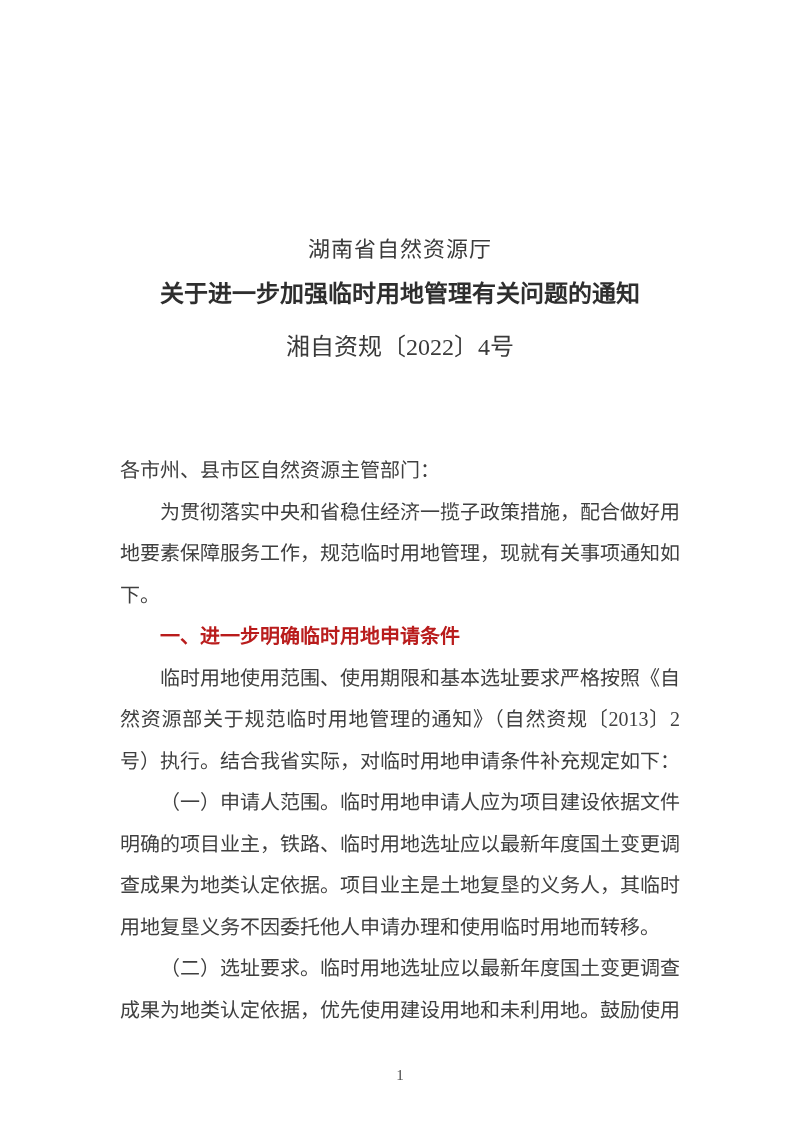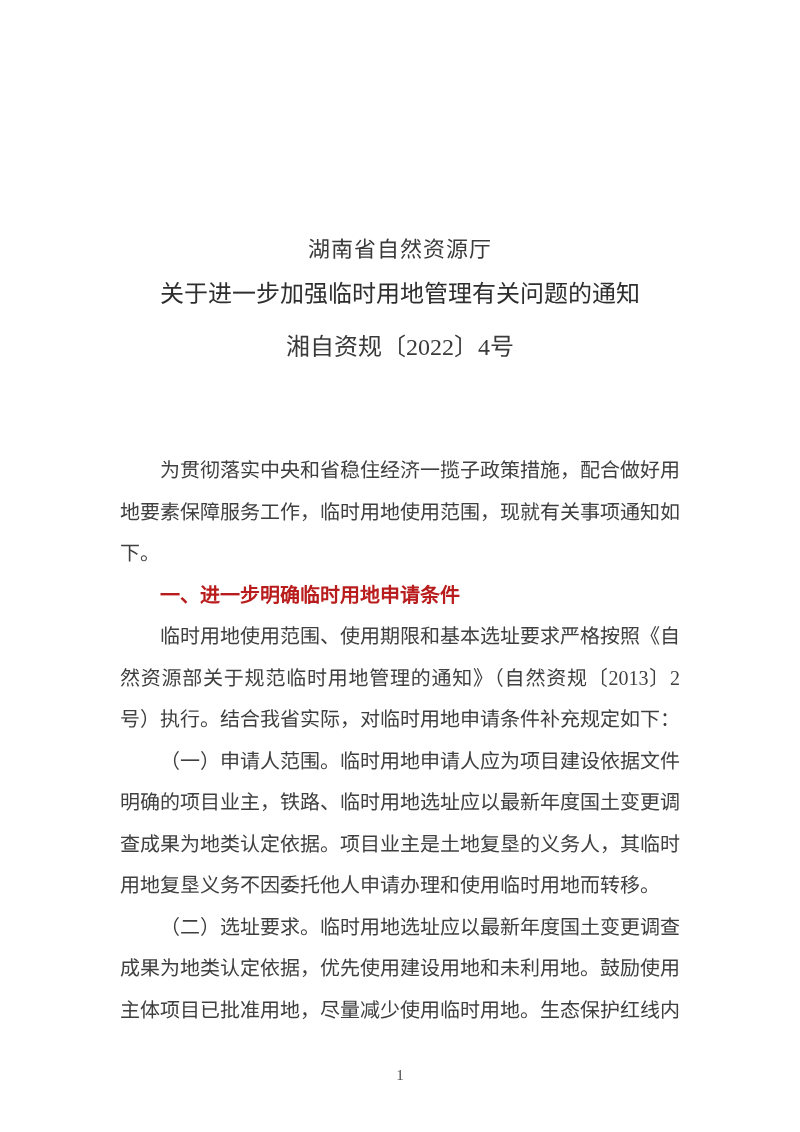--- a/index.html
+++ b/index.html
@@ -22,21 +22,21 @@
     text-align: center;
   }
   .org-name {
     font-size: 22px;
     line-height: 32px;
     color: #3a3a3a;
     letter-spacing: 1px;
   }
   .doc-title {
     font-size: 24px;
-    font-weight: normal;
+    font-weight: bold;
     line-height: 36px;
     margin-top: 10px;
     color: #2e2e2e;
   }
   .doc-number {
     font-size: 24px;
     line-height: 30px;
     margin-top: 20px;
     color: #3a3a3a;
   }
@@ -82,21 +82,22 @@
 
 <div class="page">
 
   <header class="doc-header">
     <div class="org-name">湖南省自然资源厅</div>
     <div class="doc-title">关于进一步加强临时用地管理有关问题的通知</div>
     <div class="doc-number">湘自资规〔2022〕4号</div>
   </header>
 
   <main class="doc-body">
-    <p>为贯彻落实中央和省稳住经济一揽子政策措施，配合做好用地要素保障服务工作，临时用地使用范围，现就有关事项通知如下。</p>
+    <p class="no-indent">各市州、县市区自然资源主管部门：</p>
+    <p>为贯彻落实中央和省稳住经济一揽子政策措施，配合做好用地要素保障服务工作，规范临时用地管理，现就有关事项通知如下。</p>
     <h2 class="section-heading">一、进一步明确临时用地申请条件</h2>
     <p>临时用地使用范围、使用期限和基本选址要求严格按照《自然资源部关于规范临时用地管理的通知》（自然资规〔2013〕2号）执行。结合我省实际，对临时用地申请条件补充规定如下：</p>
     <p>（一）申请人范围。临时用地申请人应为项目建设依据文件明确的项目业主，铁路、临时用地选址应以最新年度国土变更调查成果为地类认定依据。项目业主是土地复垦的义务人，其临时用地复垦义务不因委托他人申请办理和使用临时用地而转移。</p>
     <p>（二）选址要求。临时用地选址应以最新年度国土变更调查成果为地类认定依据，优先使用建设用地和未利用地。鼓励使用主体项目已批准用地，尽量减少使用临时用地。生态保护红线内允许的有限</p>
   </main>
 
   <footer class="page-footer">
     <span class="page-number">1</span>
   </footer>
 

